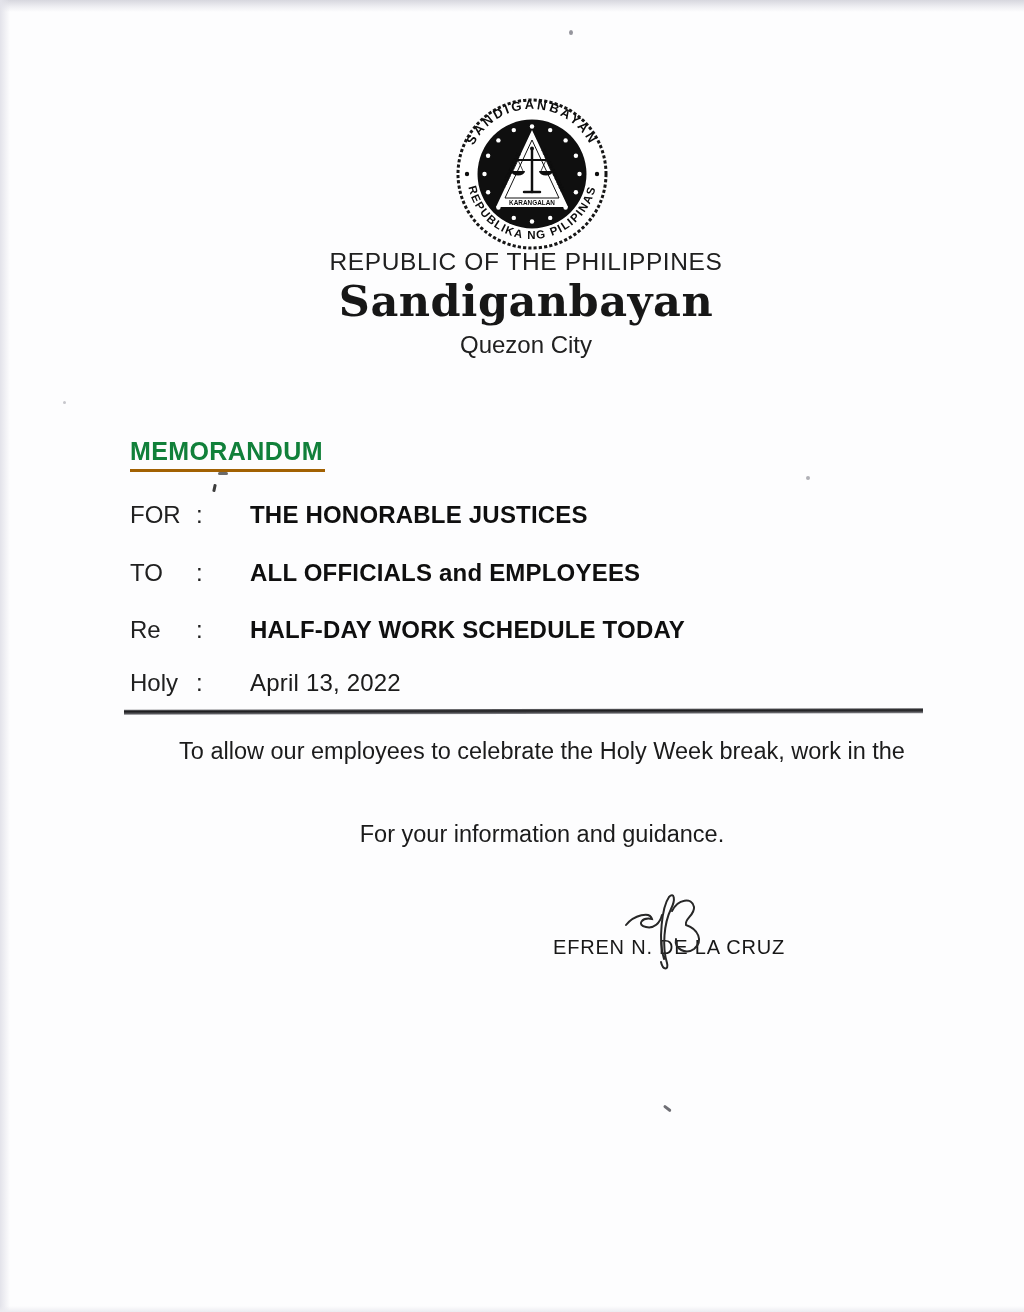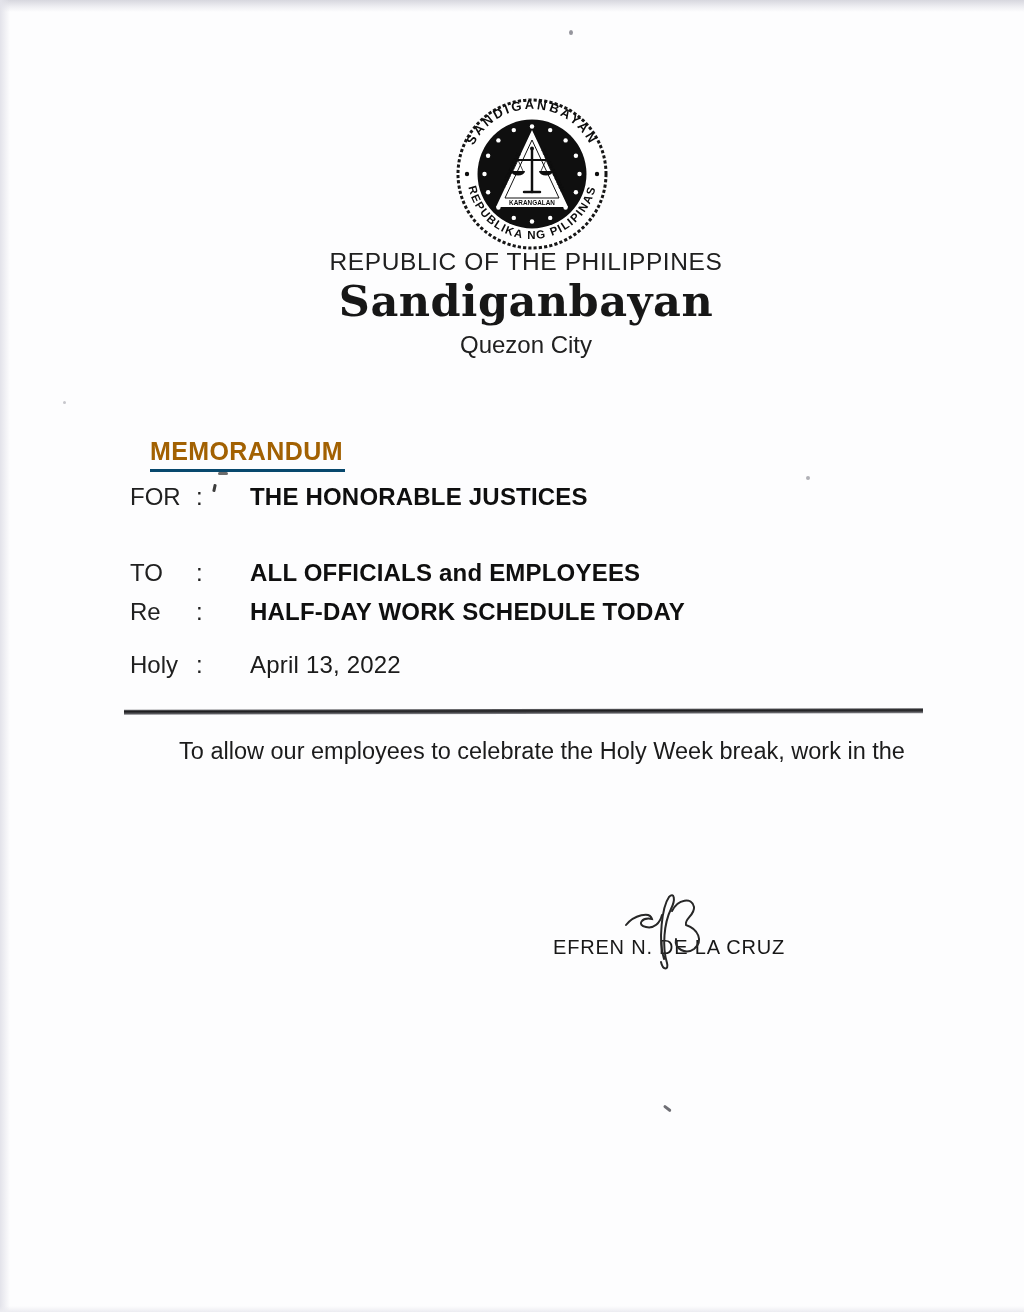--- a/index.html
+++ b/index.html
@@ -18,28 +18,28 @@
 
   .seal{position:absolute;left:454px;top:96px;width:156px;height:156px;}
 
   .center-block{position:absolute;left:26px;width:1000px;text-align:center;}
   .republic{top:248px;font-size:24.5px;letter-spacing:0.6px;color:#242424;}
   .court{top:276px;font-family:"DejaVu Serif","Liberation Serif",serif;
     font-weight:bold;font-size:43px;color:#1b1b1b;letter-spacing:0.5px;}
   .city{top:331px;font-size:24px;color:#242424;}
 
   .memo-title{position:absolute;left:130px;top:437px;font-size:25px;font-weight:bold;
-    letter-spacing:0.4px;color:#a16207;border-bottom:3px solid #0c4a6e;padding:0 2px 3px 0;margin-left:20px;}
+    letter-spacing:0.4px;color:#15803d;border-bottom:3px solid #a16207;padding:0 2px 3px 0;}
 
-  .meta-row{position:absolute;left:130px;font-size:24px;white-space:nowrap;}
+  .meta-row{position:absolute;left:130px;font-size:24px;white-space:nowrap;margin-top:18px;}
   .meta-label{display:inline-block;width:66px;color:#242424;}
   .meta-colon{display:inline-block;width:54px;color:#242424;}
   .meta-value{color:#131313;font-weight:bold;letter-spacing:0.2px;}
   .meta-value.normal{font-weight:normal;color:#202020;}
-  .row-for{top:483px}.row-to{top:559px}.row-re{top:598px}.row-date{top:651px}
+  .row-for{top:483px}.row-to{top:541px}.row-re{top:598px}.row-date{top:651px}
 
   .rule{position:absolute;left:124px;top:709px;width:799px;height:5px;
     transform:rotate(-0.12deg);
     background:linear-gradient(#6a6a6e,#1d1d1f 35%,#4a4a4e 70%,#8d8d92);}
 
   .body-text{position:absolute;left:118px;width:810px;font-size:23.5px;
     line-height:31px;color:#1f1f1f;white-space:nowrap;text-align:center;}
   .p1{top:736px}.p2{top:819px}
   .indent{padding-left:38px;}
 
@@ -137,20 +137,23 @@
   </div>
   <div class="meta-row row-date ink">
     <span class="meta-label">Holy</span><span class="meta-colon">:</span><span class="meta-value normal">April 13, 2022</span>
   </div>
 
   <div class="rule"></div>
 
   <div class="body-text p1 ink">
     <div class="indent">To allow our employees to celebrate the Holy Week break, work in the</div>
   </div>
+  <div class="body-text p2 ink">
+    <div class="indent">For your information and guidance.</div>
+  </div>
 
   <div class="sig-name ink">EFREN N. DE LA CRUZ</div>
   <svg class="sig-scrawl ink" viewBox="0 0 100 85" xmlns="http://www.w3.org/2000/svg">
     <g stroke="#2a2a2a" stroke-width="2" fill="none" stroke-linecap="round">
       <path d="M 14 36 C 22 26, 38 22, 40 30 C 30 28, 24 36, 34 38 C 42 40, 48 34, 50 26"></path>
       <path d="M 52 70 C 46 52, 50 18, 57 8 C 62 3, 64 10, 59 20 C 52 34, 50 58, 55 74 C 57 81, 51 82, 49 73"></path>
       <path d="M 60 22 C 66 10, 80 8, 82 18 C 83 26, 72 30, 74 36 C 86 40, 92 52, 82 60 C 74 66, 62 60, 64 50"></path>
     </g>
   </svg>
 

